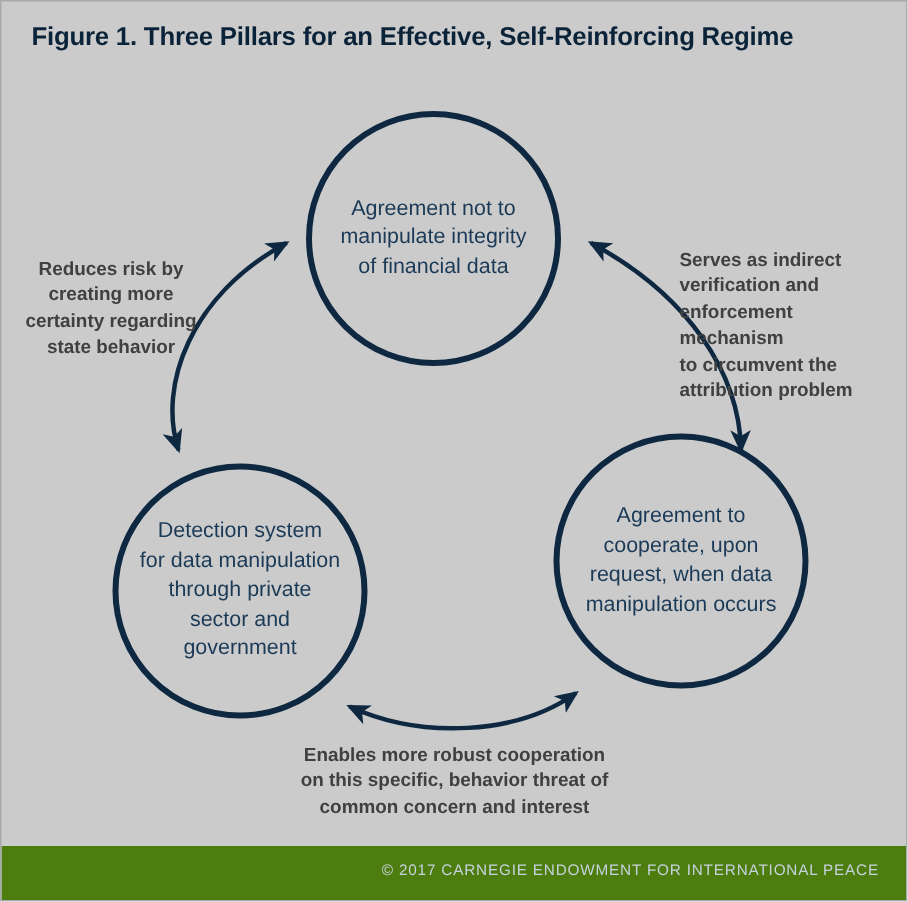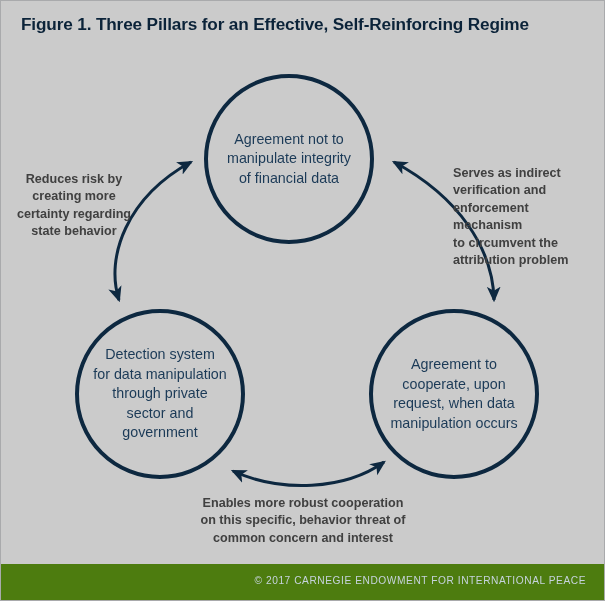--- a/index.html
+++ b/index.html
@@ -61,21 +61,21 @@
     height: 170px;
   }
   #node-bottom-left {
     left: 74px;
     top: 308px;
     width: 170px;
     height: 170px;
   }
   #node-bottom-right {
     left: 368px;
-    top: 308px;
+    top: 288px;
     width: 170px;
     height: 170px;
   }
   .edge-label {
     position: absolute;
     font-size: 12.6px;
     line-height: 17.4px;
     font-weight: bold;
     color: #404040;
     white-space: pre-line;

